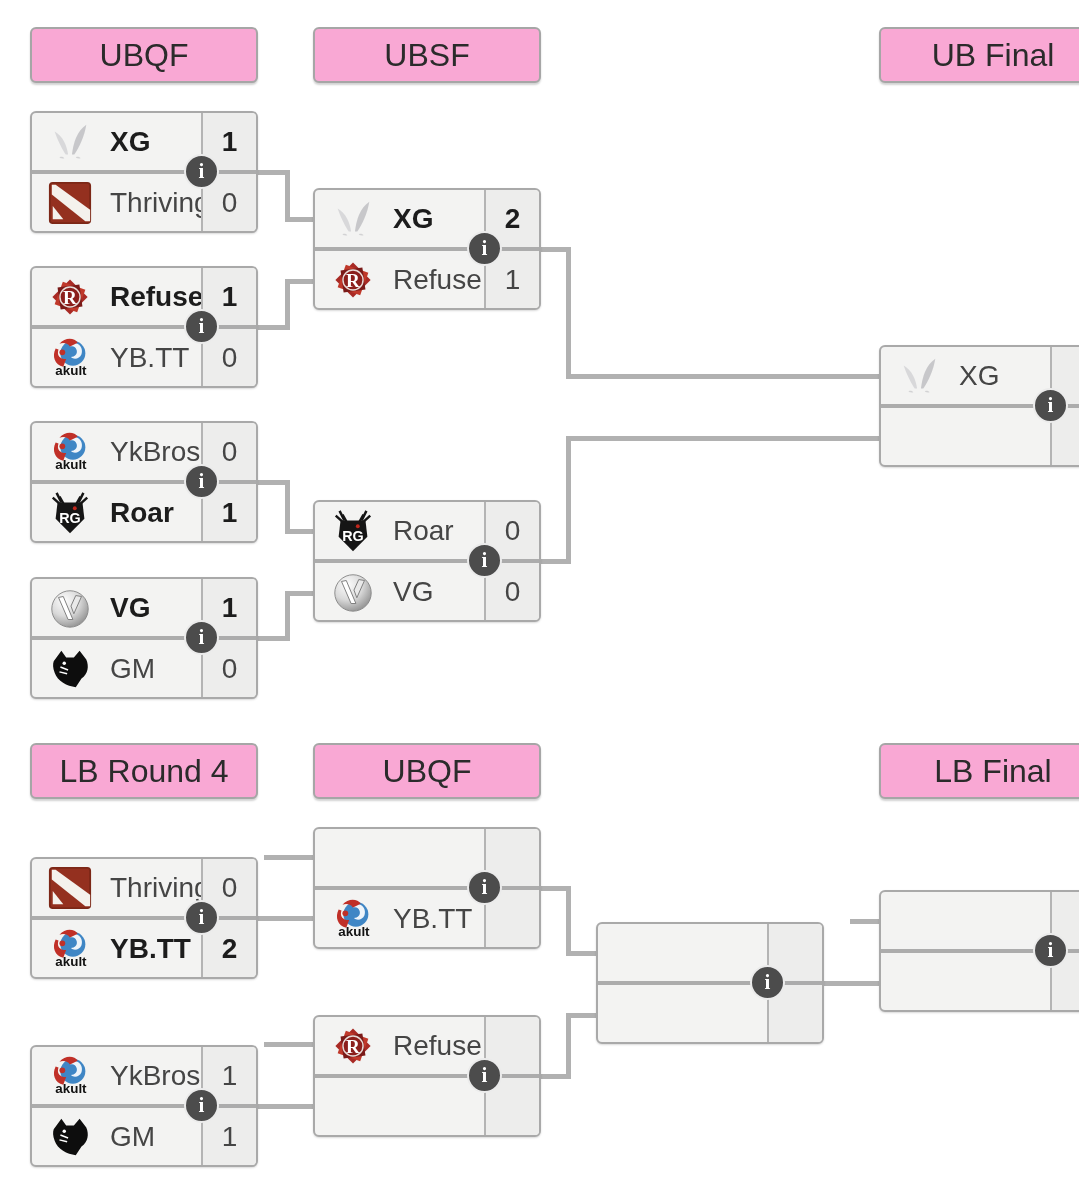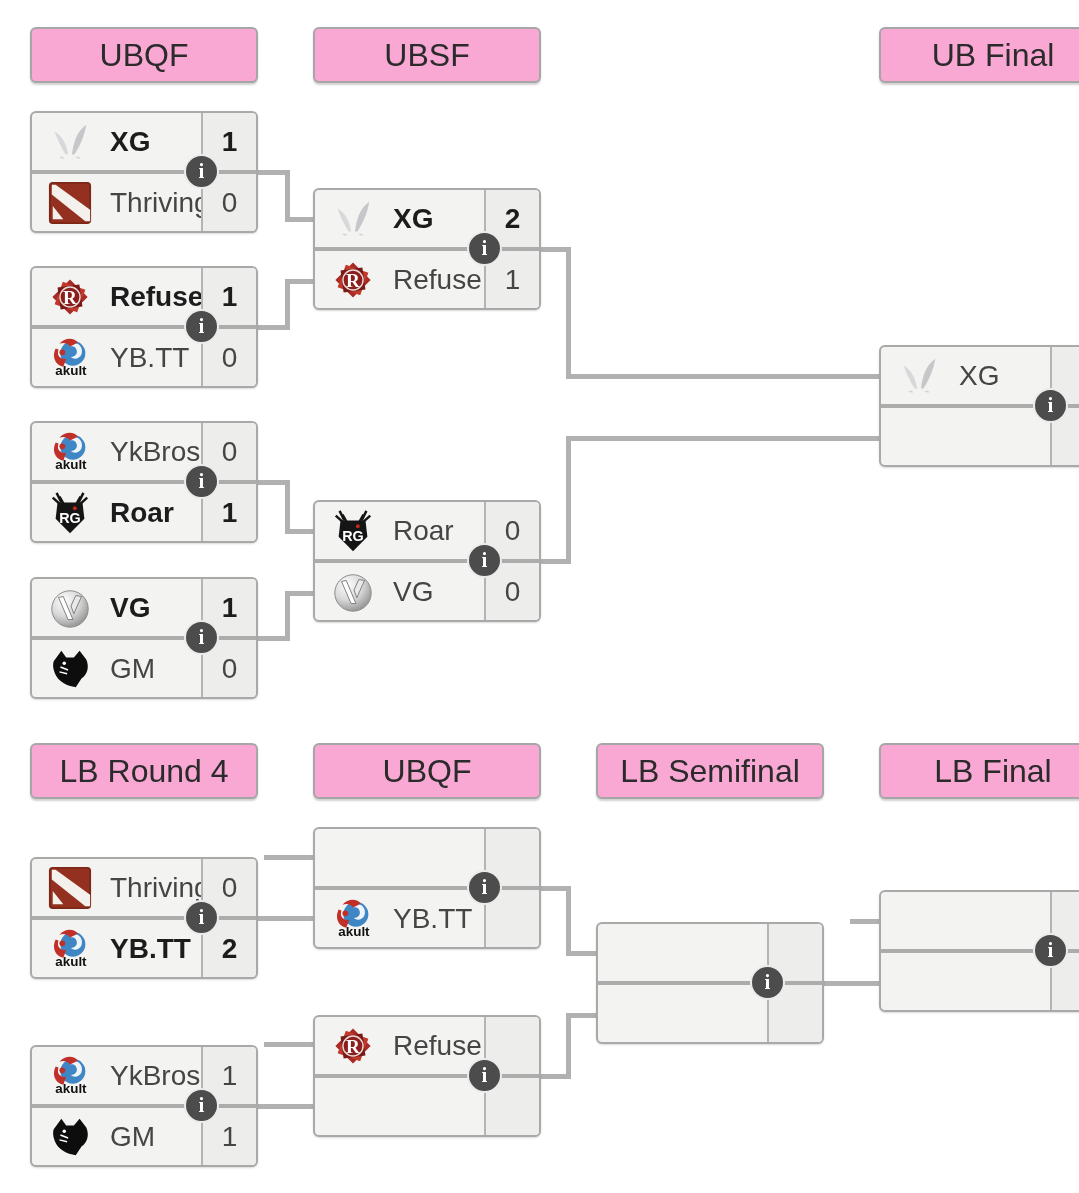--- a/index.html
+++ b/index.html
@@ -154,21 +154,20 @@
   <div class="conn" style="left:566px;top:1013px;width:5px;height:66px;"></div>
   <div class="conn" style="left:566px;top:1013px;width:30px;height:5px;"></div>
   <div class="conn" style="left:824px;top:981px;width:55px;height:5px;"></div>
   <div class="conn" style="left:850px;top:919px;width:29px;height:5px;"></div>
 
   <div class="rheader h-ubqf">UBQF</div>
   <div class="rheader h-ubsf">UBSF</div>
   <div class="rheader h-ubfinal">UB Final</div>
   <div class="rheader h-lbr1">LB Round 4</div>
   <div class="rheader h-lbqf">UBQF</div>
-  <div class="rheader h-lbsf">LB Semifinal</div>
   <div class="rheader h-lbfinal">LB Final</div>
 
   <div class="match m-ubqf1">
   <div class="row top">
     <span class="lw">
           <svg class="lg" viewBox="0 0 48 48">
             <use href="#logo-xg"></use>
           </svg>
         </span>
     <span class="tn winner">XG</span>

